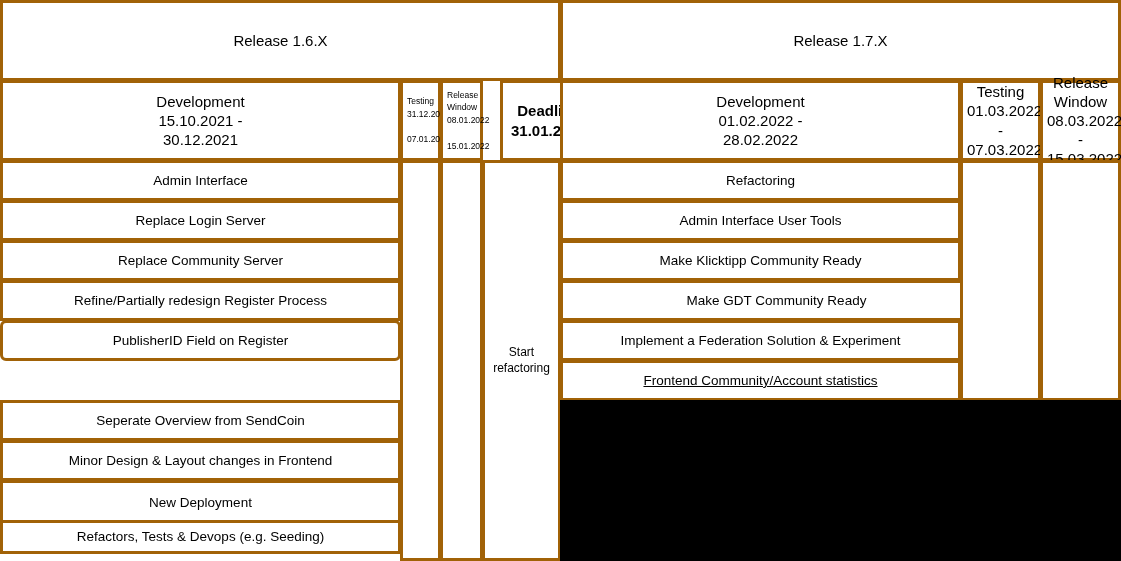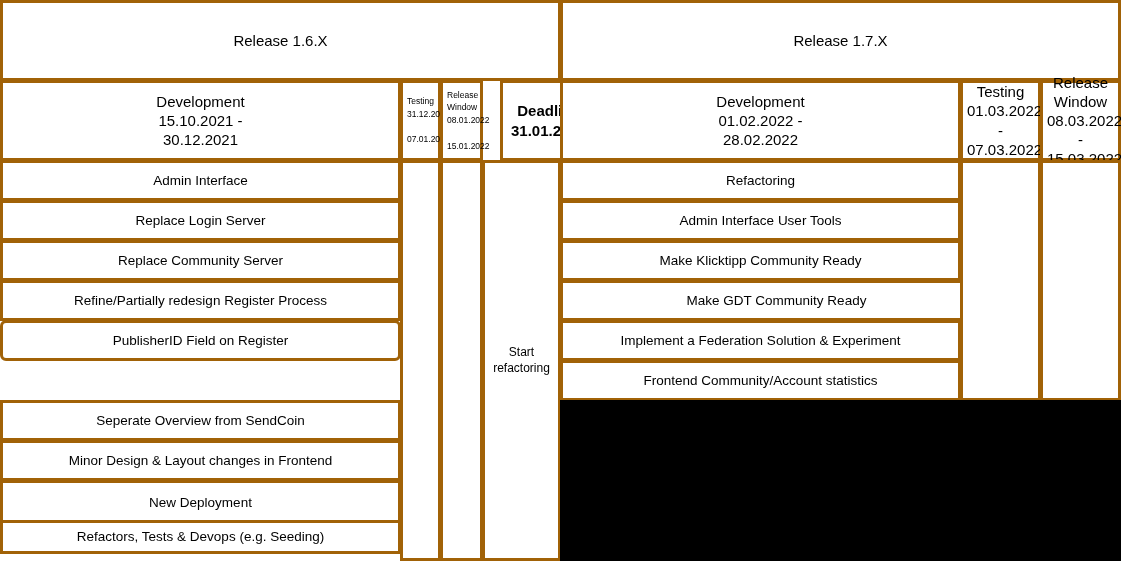--- a/index.html
+++ b/index.html
@@ -150,21 +150,21 @@
   </div>
   <div class="cell task" style="left:560px; top:200px; width:401px; height:41px;">
     <span>Admin Interface User Tools</span>
   </div>
   <div class="cell task" style="left:560px; top:280px; width:433px; height:41px;">
     <span>Make GDT Community Ready</span>
   </div>
   <div class="cell task" style="left:560px; top:320px; width:401px; height:41px;">
     <span>Implement a Federation Solution &amp; Experiment</span>
   </div>
-  <div class="cell task" style="left:560px; top:360px; width:401px; height:41px;">
+  <div class="cell task" style="left:560px; top:360px; width:401px; height:41px;text-decoration:underline;">
     <span>Frontend Community/Account statistics</span>
   </div>
 
   <div class="cell" style="left:960px; top:160px; width:81px; height:241px;"></div>
   <div class="cell" style="left:1040px; top:160px; width:81px; height:241px;"></div>
 
   <div class="blackout" style="left:560px; top:400px; width:561px; height:161px;"></div>
 
 </div>
 

